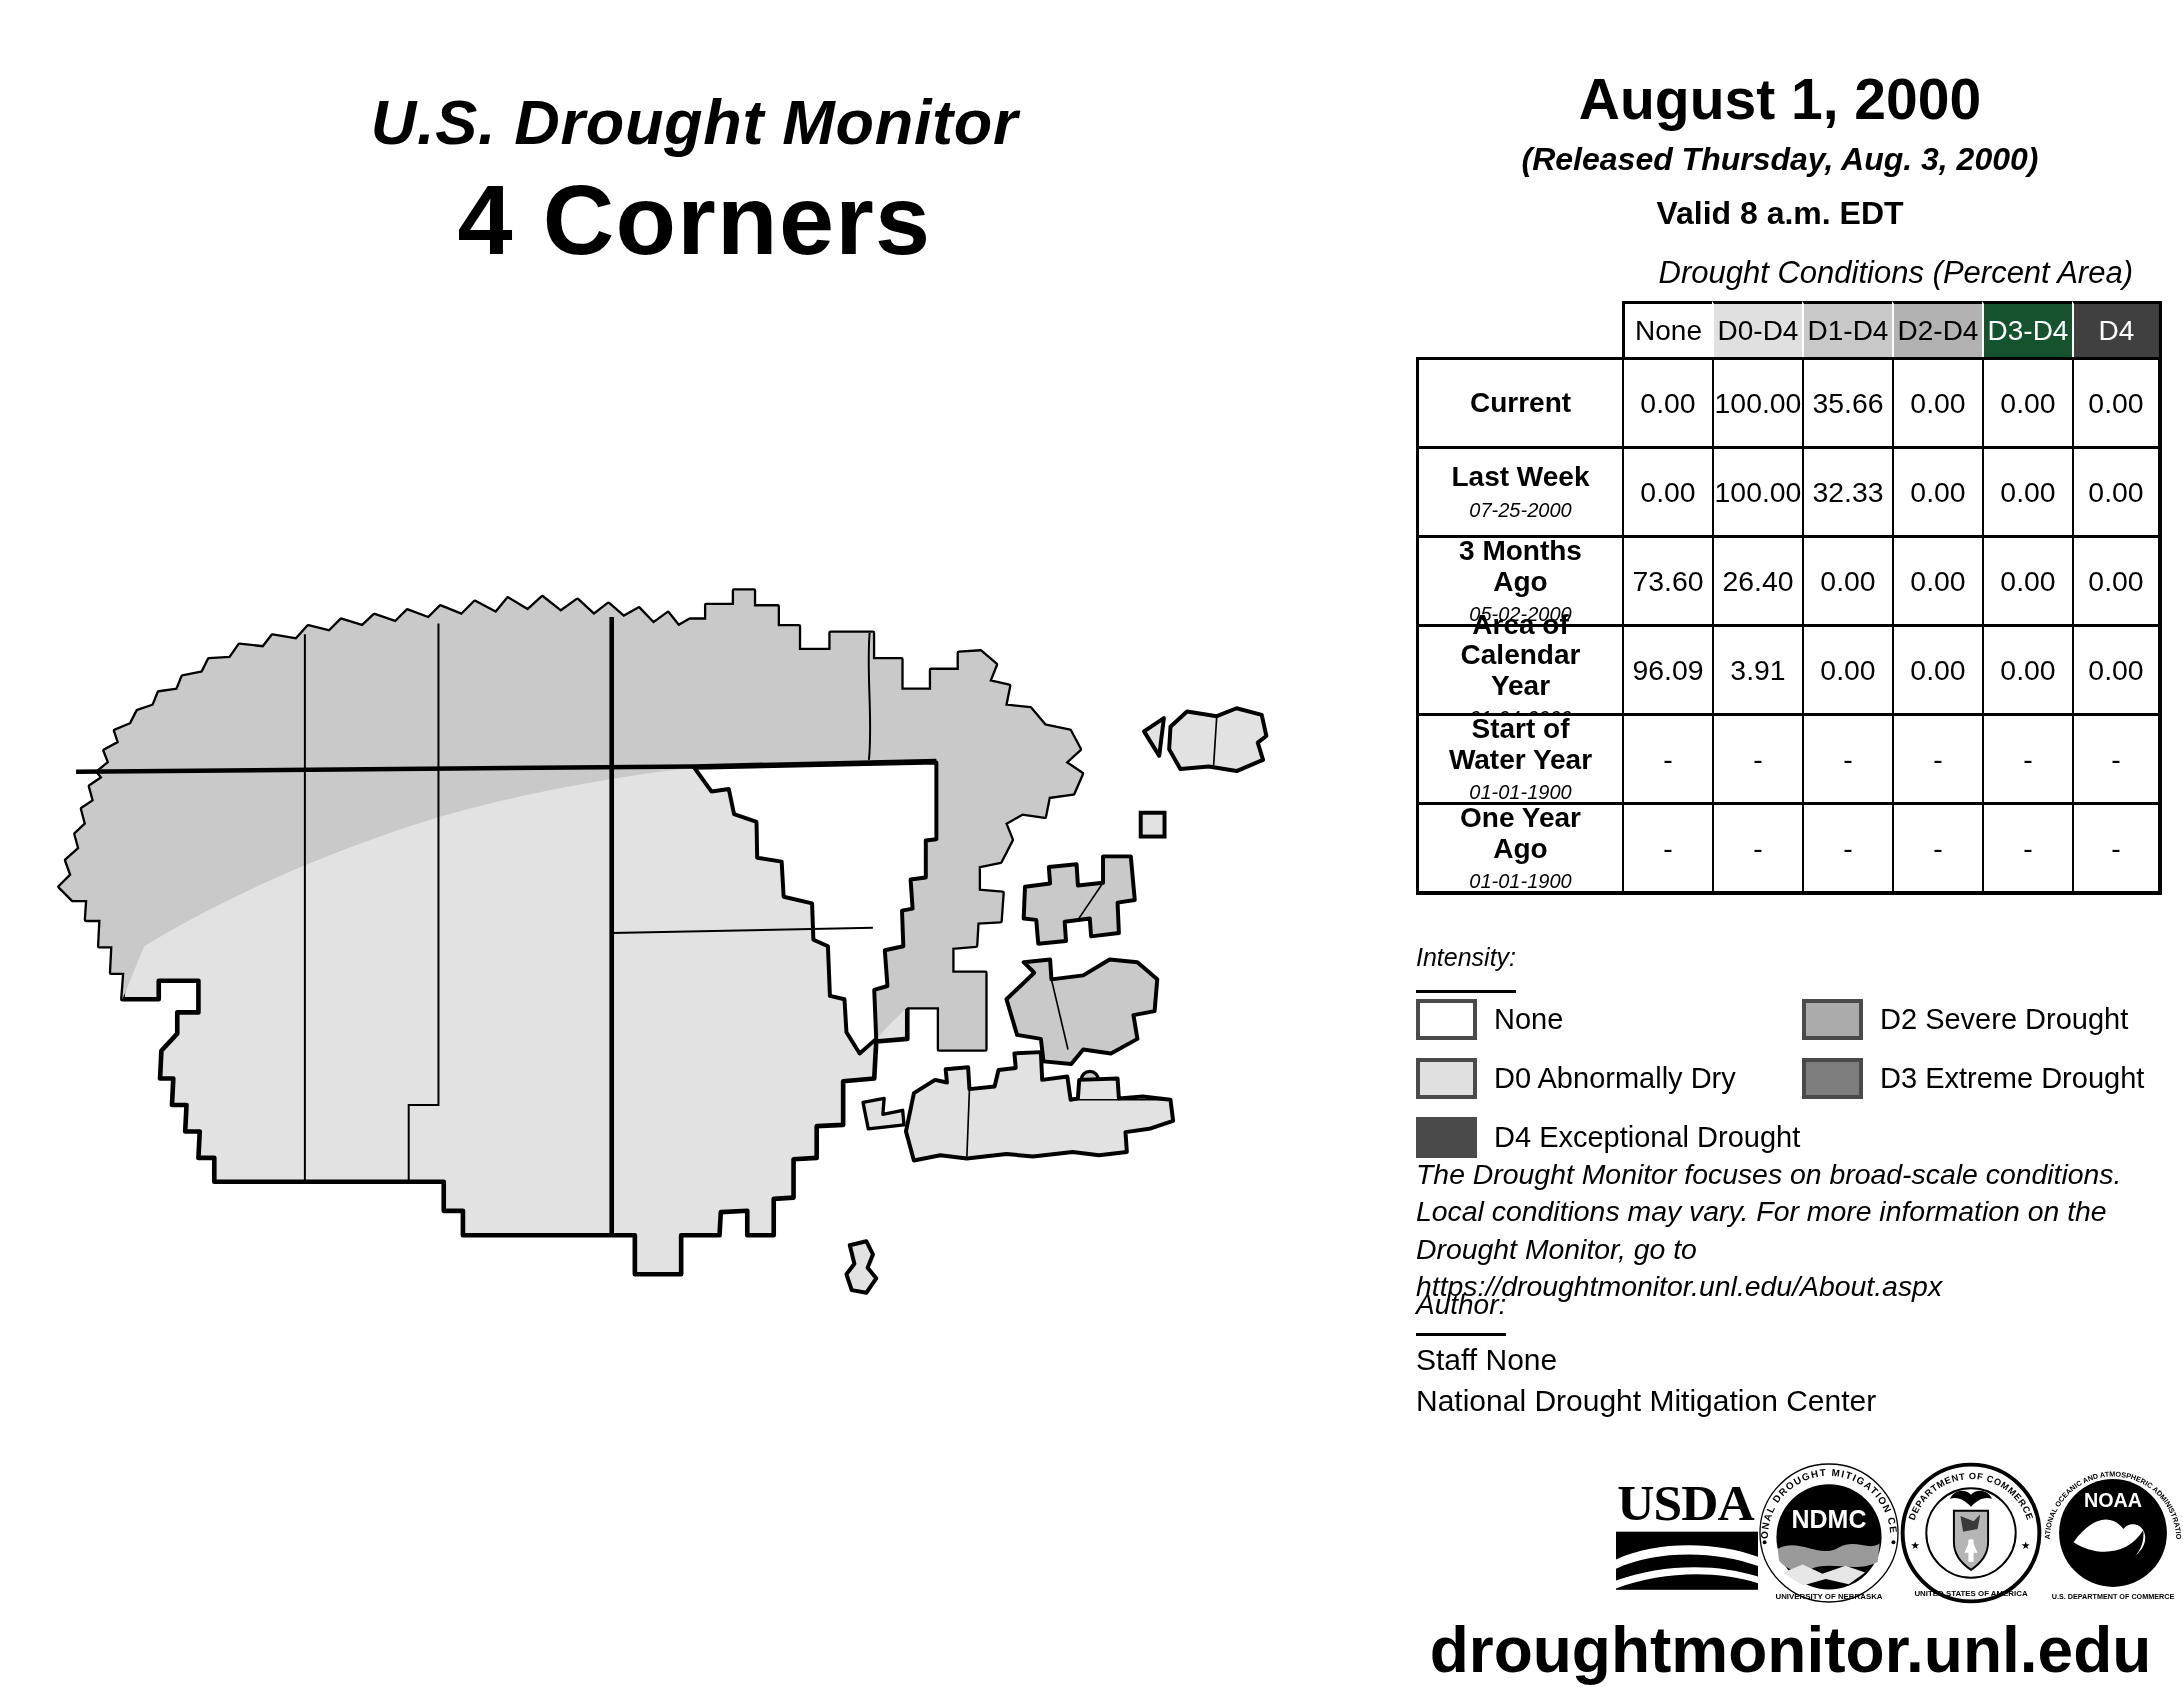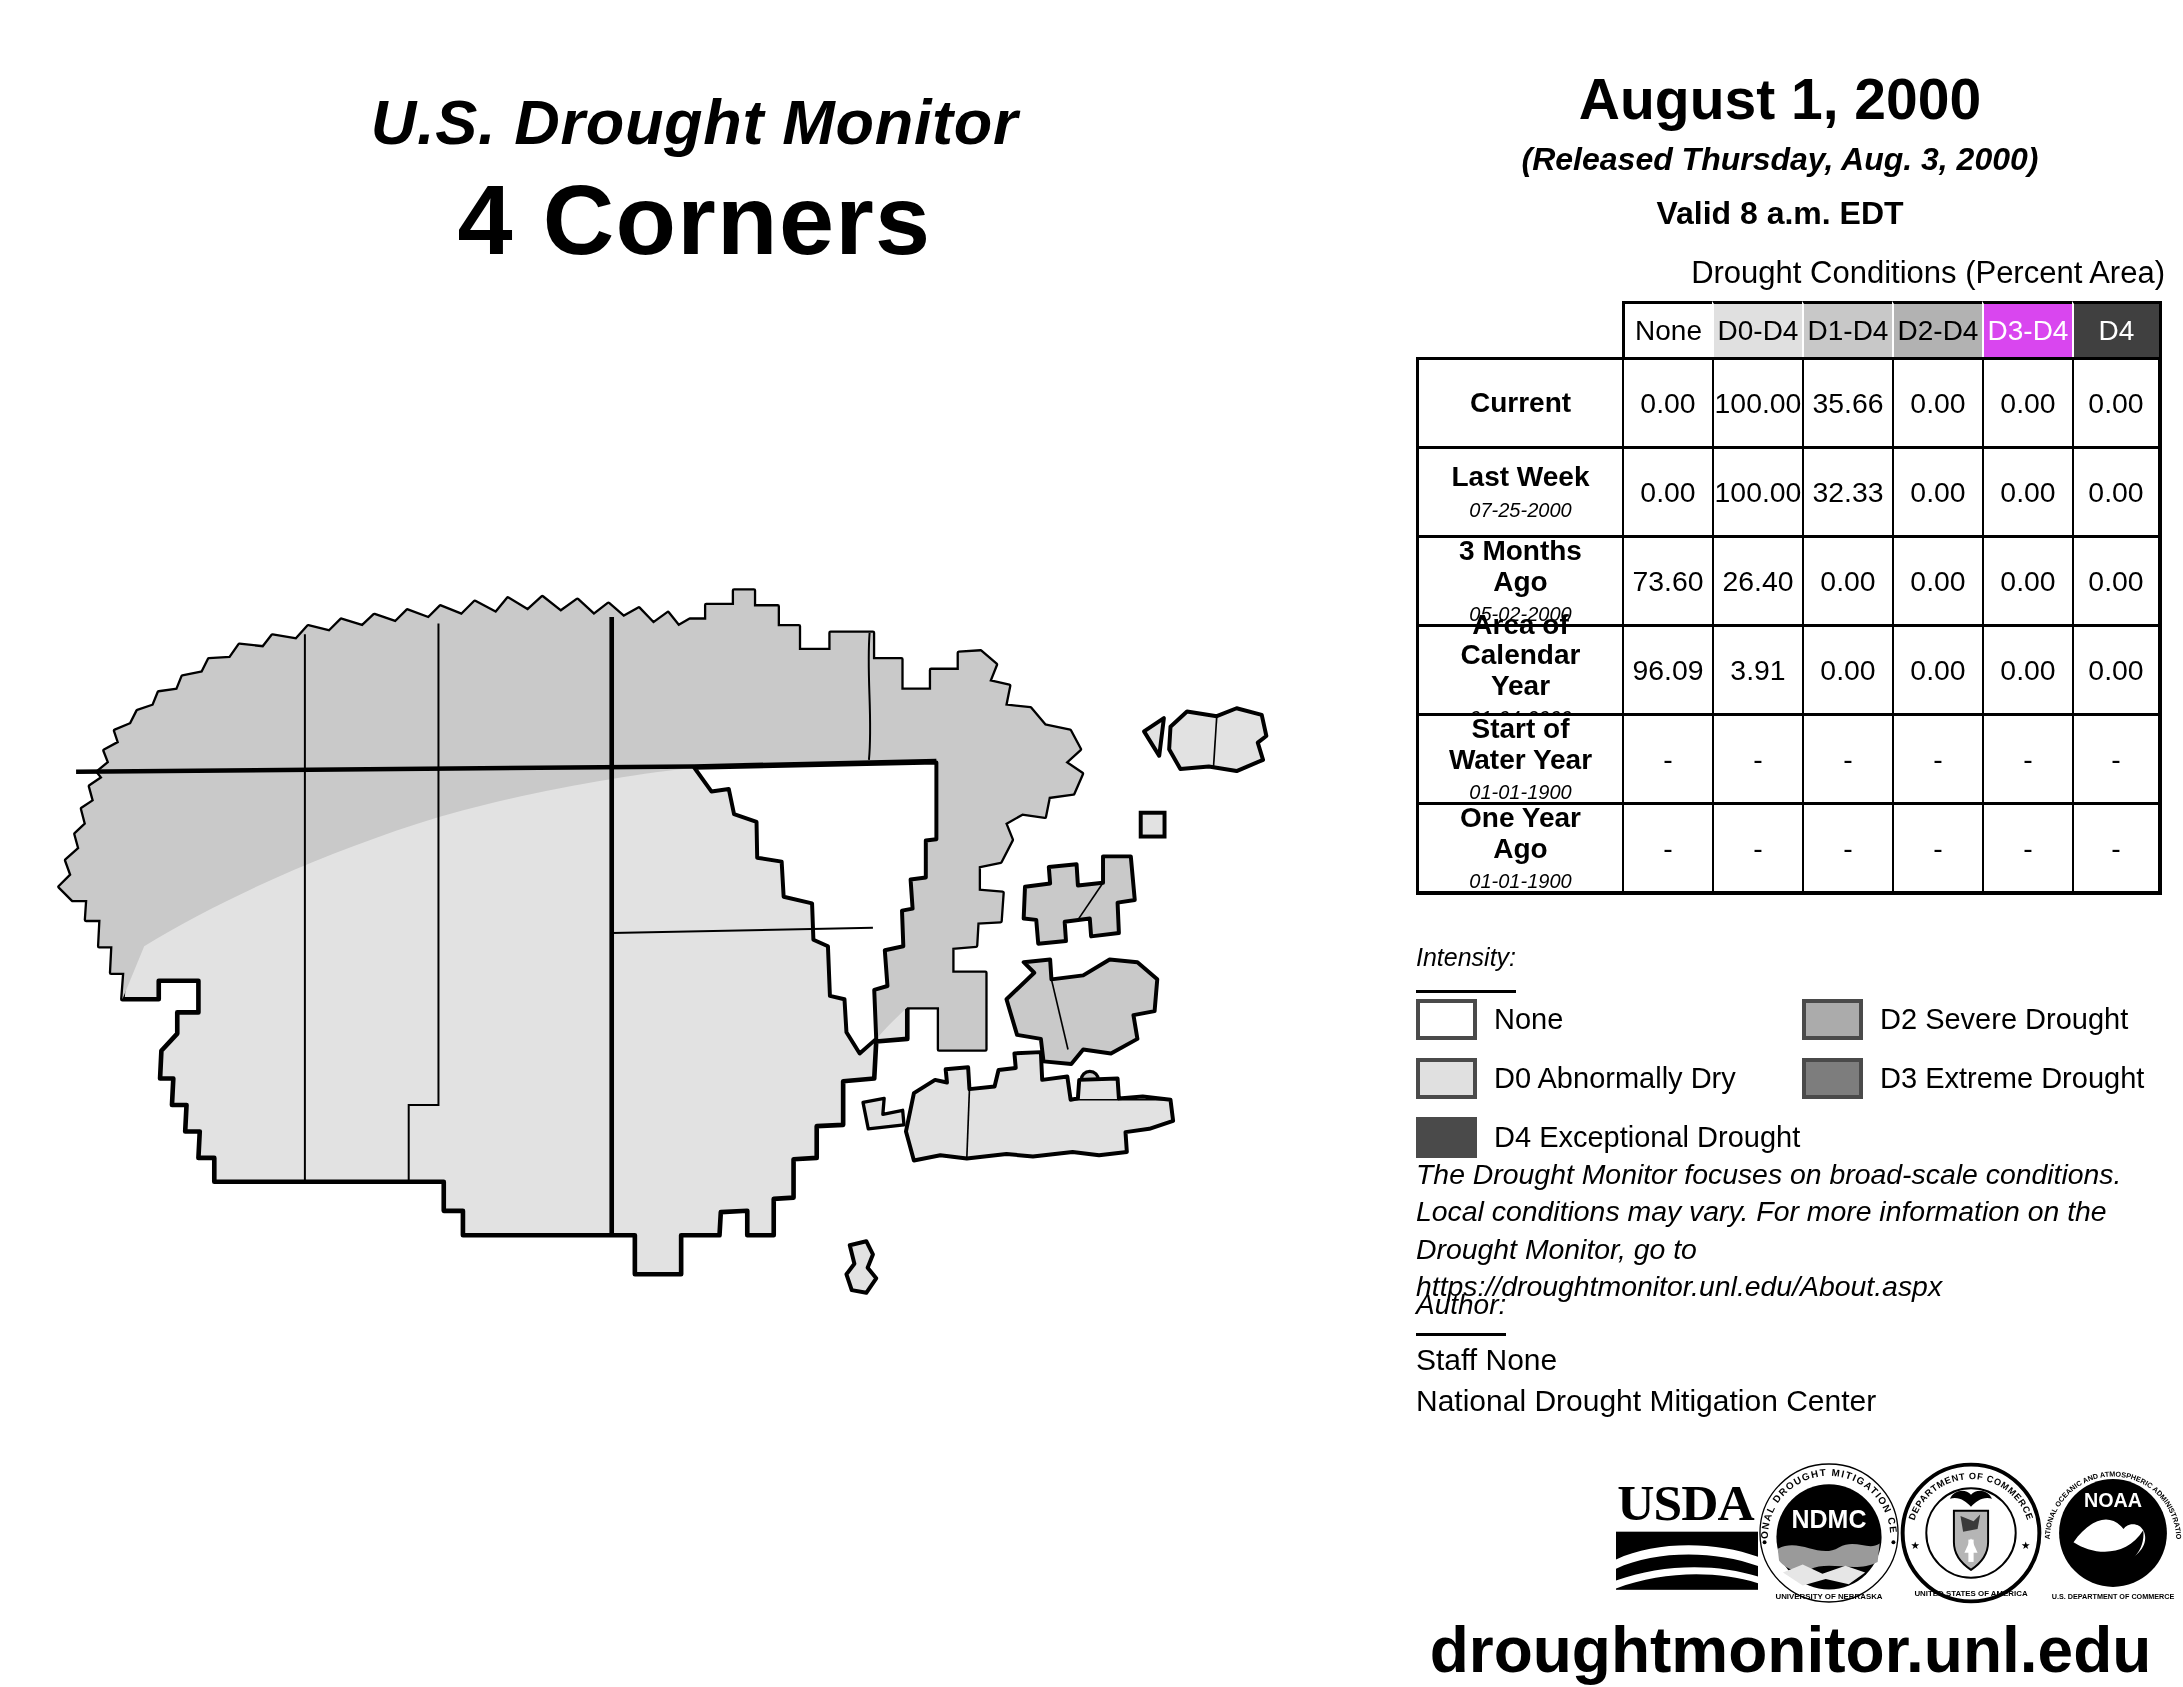--- a/index.html
+++ b/index.html
@@ -10,21 +10,21 @@
   
   .title-block{left:99px;top:46px;width:1191px;text-align:center;margin-top:40px;}
   .title-line1{font-size:63px;font-weight:bold;font-style:italic;letter-spacing:0.7px;}
   .title-line2{font-size:99px;font-weight:bold;margin-top:5.3px;letter-spacing:1.3px;}
   .date-block{left:1383px;top:66px;width:794px;text-align:center;}
   .date-main{font-size:57px;font-weight:bold;}
   .date-released{font-size:32px;font-weight:bold;font-style:italic;margin-top:9.3px;}
   .date-valid{font-size:32px;font-weight:bold;margin-top:17px;}
 
   
-  .table-title{left:1416px;top:255px;width:749px;text-align:right;font-size:31px;}
+  .table-title{left:1384px;top:255px;width:749px;text-align:right;font-size:31px;font-style:italic;}
   .dm-table{left:1416px;top:301px;width:749px;}
   .tgrid{display:grid;grid-template-columns:206px repeat(6,90px);}
   .hcell{height:53px;display:flex;align-items:center;justify-content:center;
          font-size:28px;border-top:3.3px solid #000;border-left:2px solid #fff;}
   .hcell.first{border-left:3.3px solid #000;}
   .hcell.last{border-right:3.3px solid #000;}
   .hlabel{border:none;background:#fff;}
   .bcell{display:flex;align-items:center;justify-content:center;font-size:28.4px;
          border-left:2.6px solid #000;border-top:3.3px solid #000;background:#fff;}
   .brow-last .bcell{border-bottom:4px solid #000;}
@@ -74,21 +74,21 @@
   </div>
 
   <div class="abs table-title">Drought Conditions (Percent Area)</div>
   <div class="abs dm-table">
     <div class="tgrid">
       <div class="hcell hlabel"></div>
       <div class="hcell first" style="background: rgb(255, 255, 255); color: rgb(0, 0, 0);">None</div>
       <div class="hcell" style="background: rgb(224, 224, 224); color: rgb(0, 0, 0);">D0-D4</div>
       <div class="hcell" style="background: rgb(200, 200, 200); color: rgb(0, 0, 0);">D1-D4</div>
       <div class="hcell" style="background: rgb(178, 178, 178); color: rgb(0, 0, 0);">D2-D4</div>
-      <div class="hcell" style="background: #d946ef; color: rgb(255, 255, 255);">D3-D4</div>
+      <div class="hcell" style="background: #14532d; color: rgb(255, 255, 255);">D3-D4</div>
       <div class="hcell last" style="background: rgb(64, 64, 64); color: rgb(255, 255, 255);">D4</div>
     </div>
 
     <div class="tgrid">
       <div class="bcell labcell row-h">
         <div class="lab-main">Current</div>
       </div>
       <div class="bcell row-h">0.00</div>
       <div class="bcell row-h">100.00</div>
       <div class="bcell row-h">35.66</div>

